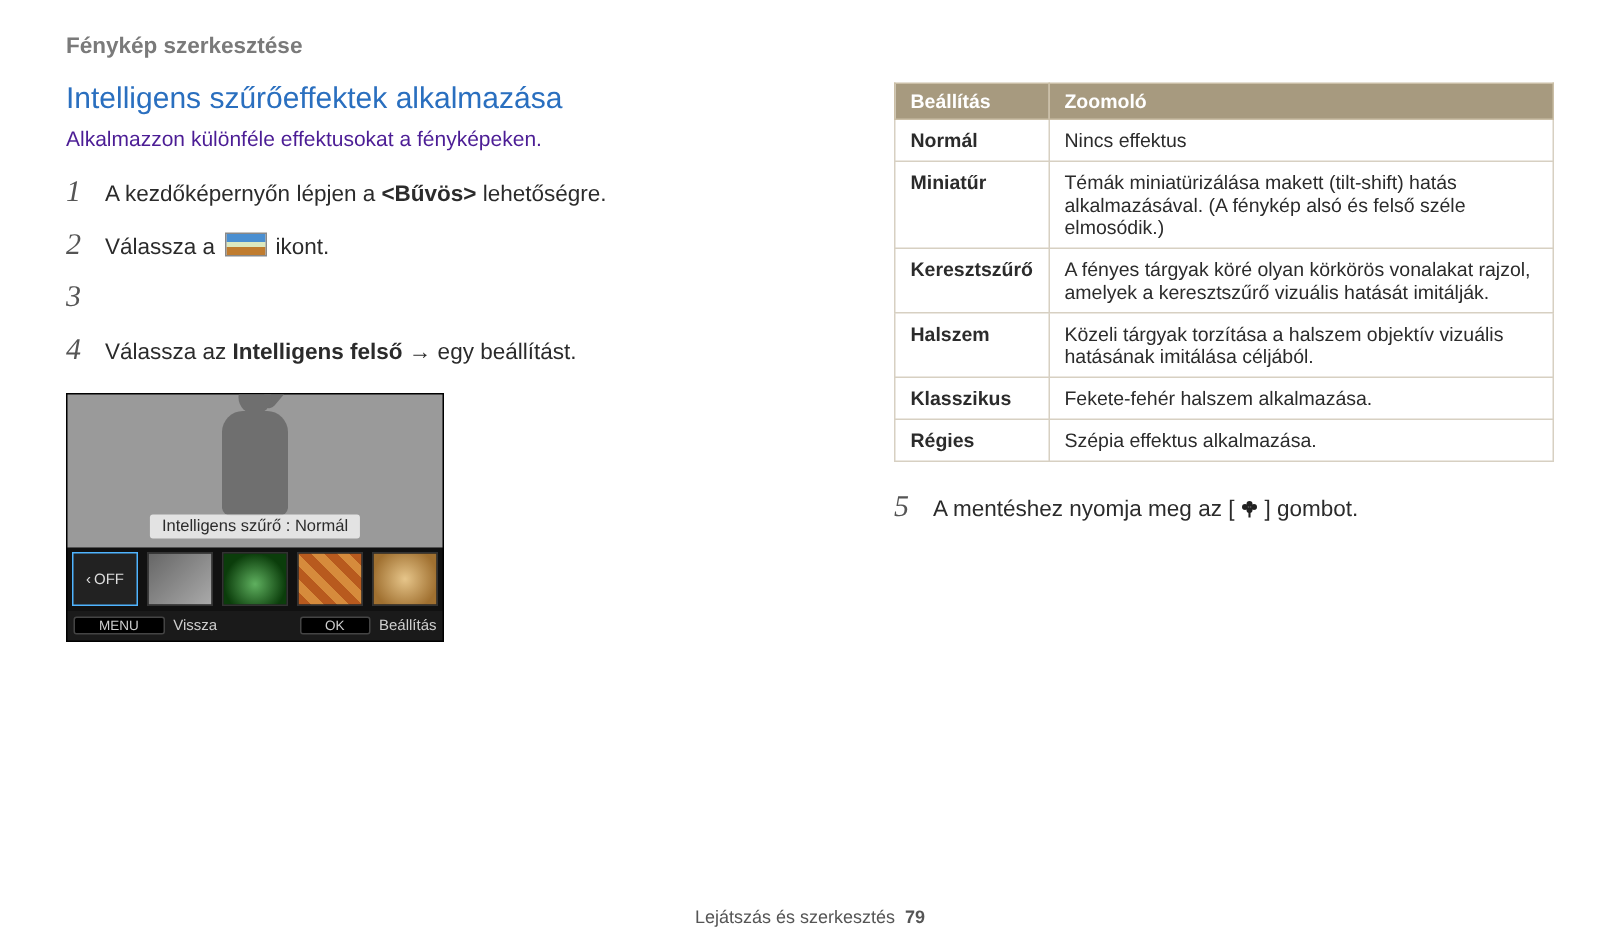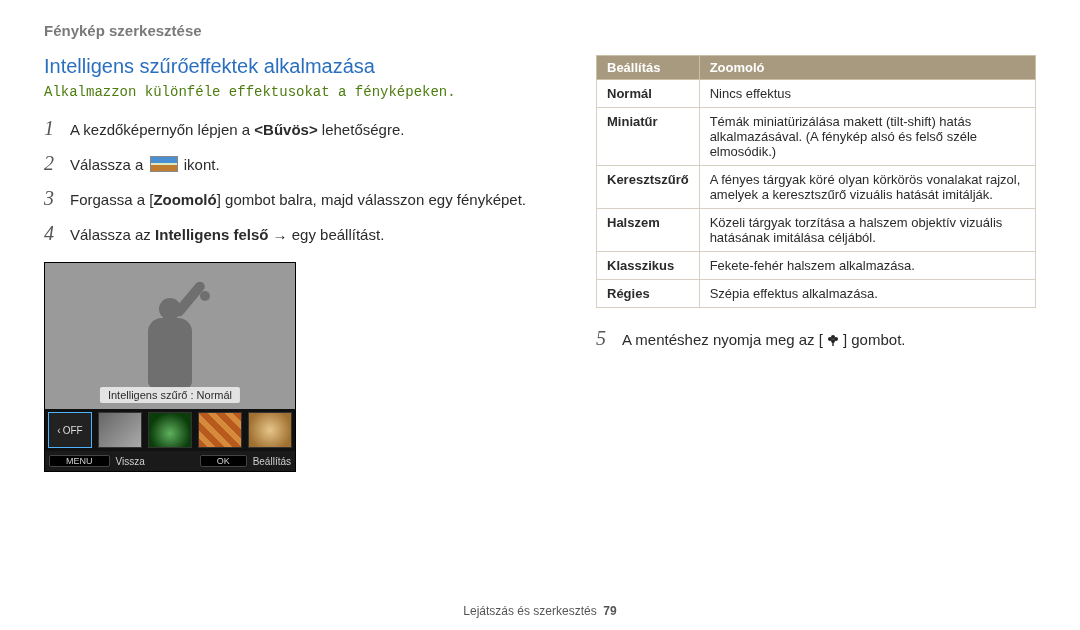--- a/index.html
+++ b/index.html
@@ -2,35 +2,35 @@
 <html><head>
 <meta charset="utf-8">
 <style>
   html,body{margin:0;padding:0;background:#fff;font-family:"Segoe UI",Arial,sans-serif;color:#2b2b2b;}
   .page{width:1080px;height:630px;box-sizing:border-box;padding:22px 44px 18px 44px;position:relative;}
   .breadcrumb{font-size:15px;color:#7a7a7a;margin-bottom:16px;font-weight:bold;}
   .columns{display:flex;gap:32px;}
   .col-left{flex:0 0 520px;}
   .col-right{flex:1;}
   .heading{font-size:20px;color:#2a6fbf;font-weight:400;margin:0 0 6px 0;}
-  .lead{font-size:14px;color:#4d7c0f;margin:0 0 14px 0;font-family:Liberation Mono, monospace;}
+  .lead{font-size:14px;color:#4c1d95;margin:0 0 14px 0;}
   ol.steps{list-style:none;margin:0;padding:0;}
   ol.steps>li{display:flex;align-items:baseline;margin:6px 0;font-size:15px;line-height:1.45;}
   .stepnum{font-style:italic;font-family:Georgia,serif;font-size:20px;color:#555;width:26px;flex-shrink:0;}
   .steptxt{flex:1;}
   .steptxt b{font-weight:700;}
   .inline-icon{display:inline-block;width:26px;height:14px;vertical-align:-2px;
     background:linear-gradient(to bottom,#4a8fd1 0 40%,#dce9c0 40% 60%,#c07c2f 60% 100%);
     border:1px solid #888;margin:0 2px;}
   .mini-btn{display:inline-block;width:16px;height:16px;vertical-align:-3px;margin:0 2px;}
   .mini-btn svg{display:block;}
 
   
   .preview{width:250px;border:1px solid #000;margin-top:14px;background:#000;}
-  .preview-img{height:146px;background:#9a9a9a;position:relative;overflow:hidden;}
+  .preview-img{height:102px;background:#9a9a9a;position:relative;overflow:hidden;}
   .silhouette{position:absolute;left:50%;bottom:0;transform:translateX(-50%);width:80px;height:115px;}
   .silhouette .head{width:22px;height:22px;border-radius:50%;background:#6f6f6f;position:absolute;top:4px;left:29px;}
   .silhouette .body{width:44px;height:70px;background:#6f6f6f;position:absolute;top:24px;left:18px;border-radius:14px 14px 6px 6px;}
   .silhouette .arm{width:42px;height:10px;background:#6f6f6f;position:absolute;top:16px;left:46px;border-radius:5px;transform:rotate(-50deg);transform-origin:left center;}
   .silhouette .hand{width:10px;height:10px;border-radius:50%;background:#6f6f6f;position:absolute;top:-3px;left:70px;}
   .caption-bar{position:absolute;left:50%;bottom:6px;transform:translateX(-50%);
     background:rgba(240,240,240,.85);font-size:11px;padding:2px 8px;border-radius:2px;white-space:nowrap;}
   .thumbs{display:flex;height:42px;background:#111;}
   .thumb{flex:1;margin:3px;border:1px solid #333;background:#444;background-size:cover;}
   .thumb.sel{border:1px solid #4fb4ff;}
@@ -71,23 +71,20 @@
           </span>
         </li>
         <li>
           <span class="stepnum">2</span>
           <span class="steptxt">
             <span>Válassza a </span><span class="inline-icon"></span><span> ikont.</span>
           </span>
         </li>
         <li>
           <span class="stepnum">3</span>
-          <span class="steptxt">
-            <span>Forgassa a [</span><b>Zoomoló</b><span>] gombot balra, majd válasszon egy fényképet.</span>
-          </span>
         </li>
         <li>
           <span class="stepnum">4</span>
           <span class="steptxt">
             <span>Válassza az </span><b>Intelligens felső</b><span> → egy beállítást.</span>
           </span>
         </li>
       </ol>
 
       <div class="preview">

